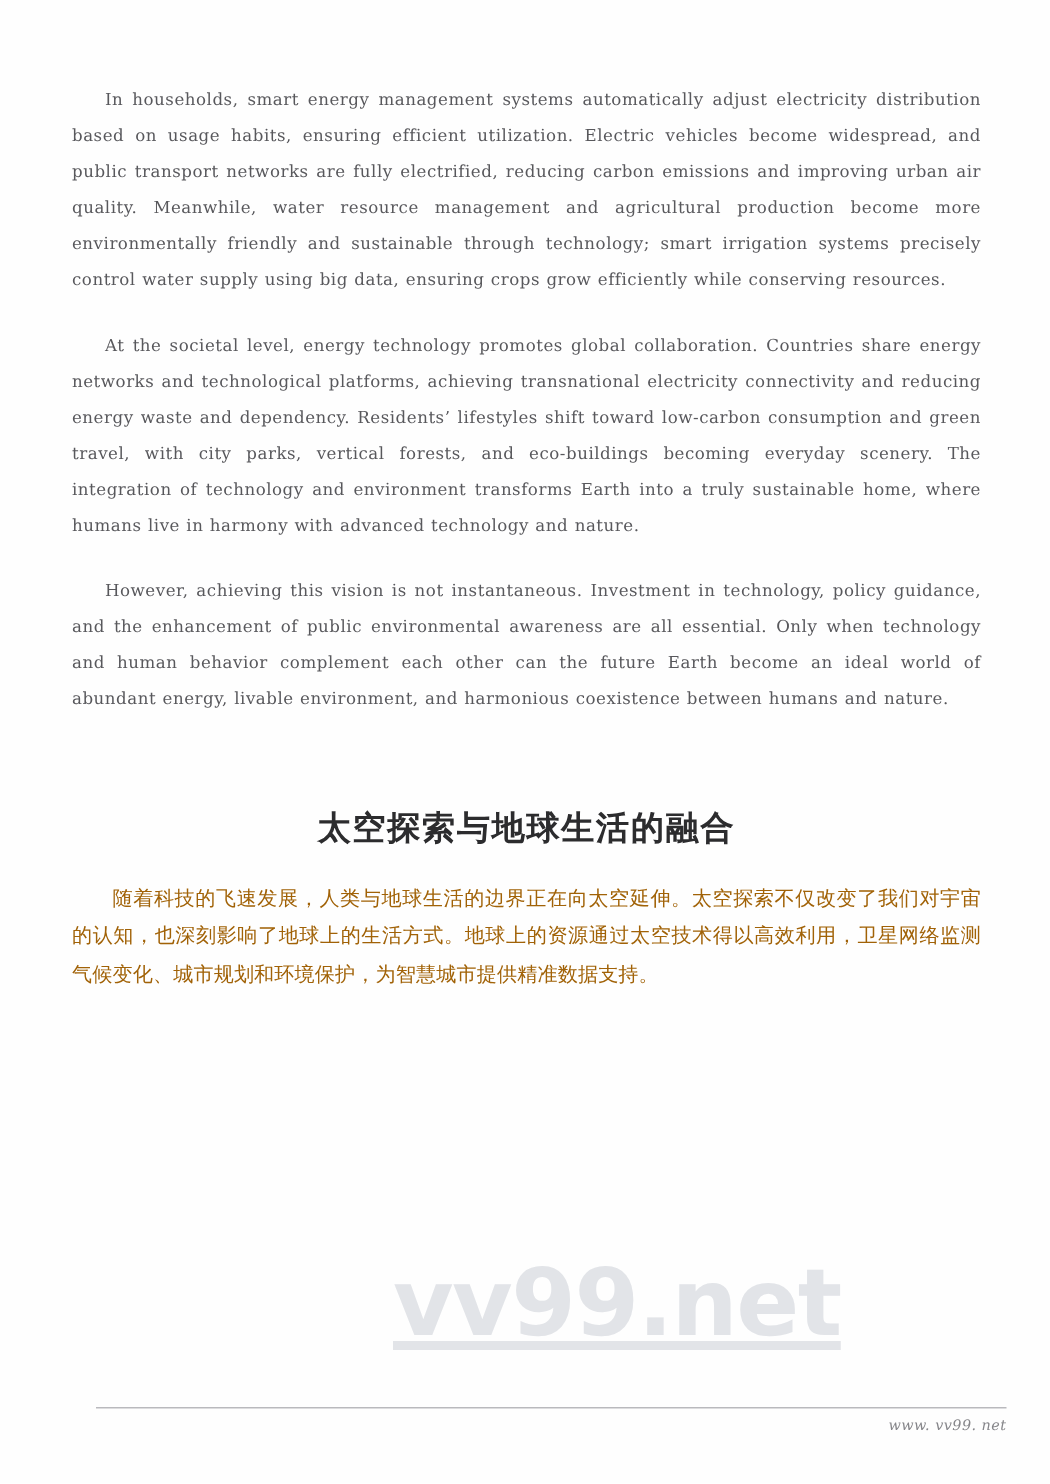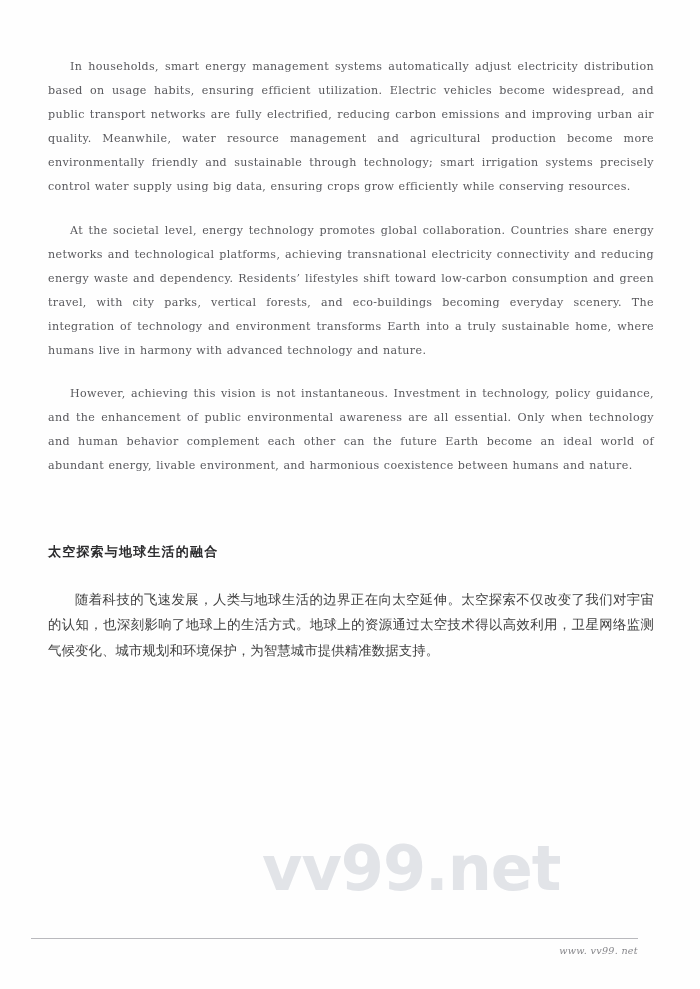--- a/index.html
+++ b/index.html
@@ -26,20 +26,21 @@
     width: 420px;
     font-family: "DejaVu Sans", sans-serif;
     font-weight: bold;
     font-size: 62px;
     letter-spacing: -1px;
     color: #e2e4e8;
     line-height: 1;
     z-index: 0;
     white-space: nowrap;
     user-select: none;
+    text-decoration: underline;
   }
   
   .content {
     position: absolute;
     left: 48px;
     top: 0;
     width: 606px;
     z-index: 2;
   }
   p.en {
@@ -58,49 +59,49 @@
   p.en.first {
     text-indent: 0;
   }
   p.en + p.en {
     margin-top: 19px;
   }
   h2.cn-heading {
     margin: 0;
     font-family: "DejaVu Serif", serif;
     font-weight: bold;
-    font-size: 13px;
+    font-size: 22px;
     line-height: 26px;
     letter-spacing: 1.2px;
     color: #2c2c2e;
-    text-align: left;
+    text-align: center;
   }
   p.cn {
     margin: 0;
     font-family: "DejaVu Serif", serif;
     font-size: 13.4px;
     line-height: 25.6px;
-    color: #404040;
+    color: #a16207;
     text-align: justify;
     text-justify: inter-ideograph;
     letter-spacing: 0.1px;
     text-indent: 27px;
   }
   p.cn + p.cn {
     margin-top: 10px;
   }
   
   .gap-top      { height: 55px; }
   .gap-before-h { height: 60px; }
   .gap-after-h  { height: 22px; }
 
   
   .footer {
     position: absolute;
-    left: 31px;
+    left: 64px;
     top: 938px;
     width: 607px;
     z-index: 3;
   }
   .footer-rule {
     height: 1px;
     background: #b9b9bd;
     width: 100%;
   }
   .footer-url {

